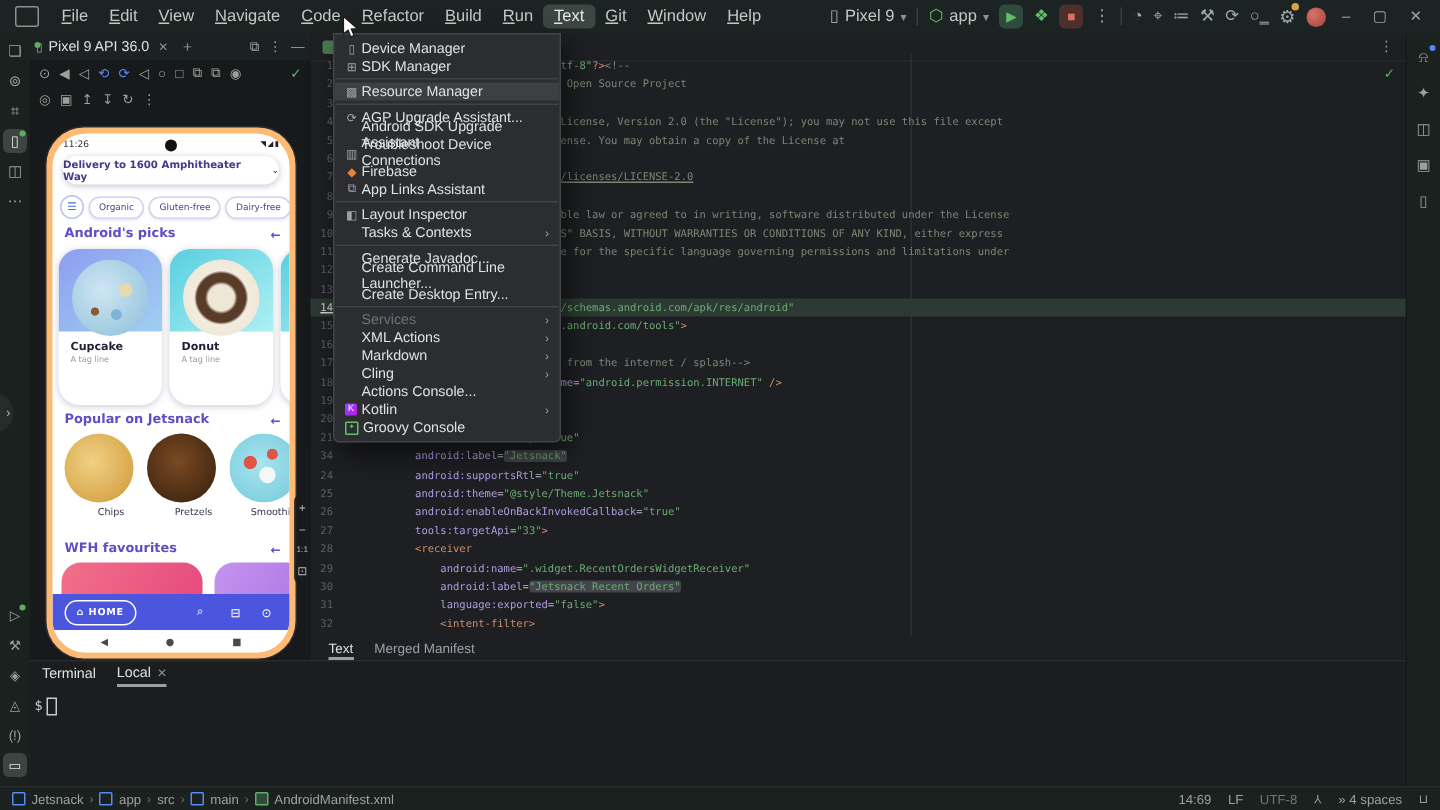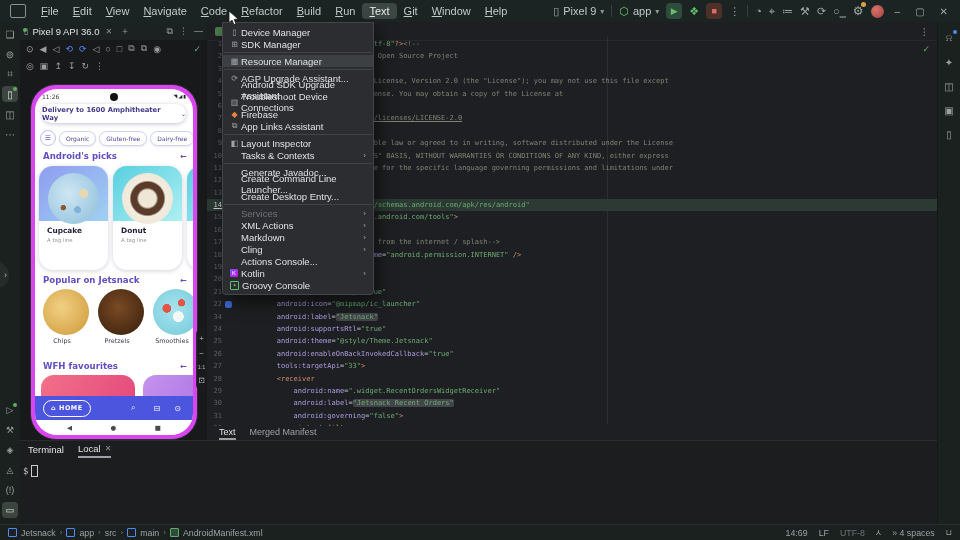--- a/index.html
+++ b/index.html
@@ -42,21 +42,21 @@
   #devtab{height:18px;display:flex;align-items:center;gap:4px;padding:0 4px;font-size:9.5px;color:#dfe1e5;background:#1c2222;}
   #devtab .ph{color:#9aa19d;font-size:8px;position:relative;}
   #devtab .x{color:#8c9290;font-size:8px;margin-left:2px;}
   #devtab .plus{color:#9aa19d;margin-left:4px;}
   #devtab .sp{margin-left:auto;display:flex;gap:6px;color:#9aa19d;font-size:9px;}
   .emurow{display:flex;align-items:center;gap:6px;padding:2px 6px;color:#9aa19d;font-size:9px;height:13px;}
   .emurow .blue{color:#548af7;}
   .emurow .ok{color:#6aab73;margin-left:auto;}
 
   
-  #bezel{position:absolute;left:10px;top:62px;width:166px;height:354px;background:#d946ef;border:1px solid #2c2e30;border-radius:26px;}
+  #bezel{position:absolute;left:10px;top:62px;width:166px;height:354px;background:#fdba74;border:1px solid #2c2e30;border-radius:26px;}
   #screen{position:absolute;left:4px;top:4px;width:158px;height:346px;background:#fff;border-radius:22px;overflow:hidden;
           font-family:"DejaVu Sans",sans-serif;color:#1d1b2e;}
   .p-status{position:absolute;left:7px;right:7px;top:2px;height:10px;display:flex;align-items:center;font-size:6px;color:#333;}
   .p-status .ic{margin-left:auto;display:flex;gap:1px;font-size:5px;color:#222;}
   #cam{position:absolute;left:75px;top:4px;width:8px;height:8px;border-radius:50%;background:#111;}
   #deliv{position:absolute;left:7px;top:15px;width:144px;height:19px;background:#fff;border-radius:10px;
          box-shadow:0 1px 4px rgba(40,40,90,.28);display:flex;align-items:center;justify-content:center;gap:3px;
          font-size:6.8px;font-weight:bold;color:#433a8a;}
   #deliv .ch{font-size:6px;color:#433a8a;}
   #chiprow{position:absolute;left:5px;top:41px;right:-20px;height:16px;display:flex;align-items:center;gap:3px;}
@@ -82,21 +82,21 @@
   .card .tg{position:absolute;left:8px;top:71px;font-size:5.4px;color:#9a97a5;}
   #popular{position:absolute;left:8px;top:200px;display:flex;gap:9px;}
   .pcirc{width:46px;height:46px;border-radius:50%;flex:none;}
   .pc0{background:radial-gradient(circle at 40% 40%,#f0d084,#d9a94e 70%,#b8862e);}
   .pc1{background:radial-gradient(circle at 45% 40%,#7a4a24,#462911 75%,#2e1a0a);}
   .pc2{background:
       radial-gradient(circle at 30% 42%,#e05548 0 10%,transparent 11%),
       radial-gradient(circle at 62% 30%,#e05548 0 8%,transparent 9%),
       radial-gradient(circle at 55% 60%,#f3f7f5 0 14%,transparent 15%),
       radial-gradient(circle at 45% 45%,#a8e4ee,#72c8da);}
-  #poplabels{position:absolute;left:4px;top:248px;display:flex;gap:9px;font-size:6.4px;color:#3a3650;}
+  #poplabels{position:absolute;left:16px;top:248px;display:flex;gap:9px;font-size:6.4px;color:#3a3650;}
   #poplabels span{width:46px;text-align:center;flex:none;}
   #wfhcards{position:absolute;left:6px;top:286px;display:flex;gap:8px;}
   .wfh0{width:94px;height:40px;border-radius:13px;background:linear-gradient(120deg,#f2708a,#e4487c);}
   .wfh1{width:80px;height:40px;border-radius:13px;background:linear-gradient(120deg,#c593ee,#a66fe0);}
   #pnav{position:absolute;left:0;top:307px;width:158px;height:24px;background:#4c55dd;display:flex;align-items:center;color:#fff;}
   #homepill{margin-left:8px;height:15px;border:1.2px solid #fff;border-radius:12px;display:flex;align-items:center;gap:3px;
             padding:0 7px;font-size:6.4px;font-weight:bold;letter-spacing:.5px;}
   #pnav .nic{font-size:8px;margin-left:auto;}
   #pnav .nic2{font-size:8px;margin:0 14px 0 18px;}
   #pnav .nic3{font-size:8px;margin-right:12px;}
@@ -442,25 +442,20 @@
         </div>
         <div class="row">
           <span class="ln">20</span>
           <span class="cl-line"><span class="p">    </span><span class="t">&lt;application</span></span>
         </div>
         <div class="row">
           <span class="ln">21</span>
           <span class="cl-line"><span class="p">        </span><span class="a">android:allowBackup</span><span class="p">=</span><span class="s">"true"</span></span>
         </div>
         <div class="row">
-          <span class="ln">22</span>
-          <span class="lbadge"></span>
-          <span class="cl-line"><span class="p">        </span><span class="a">android:icon</span><span class="p">=</span><span class="s">"@mipmap/ic_launcher"</span></span>
-        </div>
-        <div class="row">
           <span class="ln">34</span>
           <span class="cl-line"><span class="p">        </span><span class="a">android:label</span><span class="p">=</span><span class="hs">"Jetsnack"</span></span>
         </div>
         <div class="row">
           <span class="ln">24</span>
           <span class="cl-line"><span class="p">        </span><span class="a">android:supportsRtl</span><span class="p">=</span><span class="s">"true"</span></span>
         </div>
         <div class="row">
           <span class="ln">25</span>
           <span class="cl-line"><span class="p">        </span><span class="a">android:theme</span><span class="p">=</span><span class="s">"@style/Theme.Jetsnack"</span></span>
@@ -480,21 +475,21 @@
         <div class="row">
           <span class="ln">29</span>
           <span class="cl-line"><span class="p">            </span><span class="a">android:name</span><span class="p">=</span><span class="s">".widget.RecentOrdersWidgetReceiver"</span></span>
         </div>
         <div class="row">
           <span class="ln">30</span>
           <span class="cl-line"><span class="p">            </span><span class="a">android:label</span><span class="p">=</span><span class="hs">"Jetsnack Recent Orders"</span></span>
         </div>
         <div class="row">
           <span class="ln">31</span>
-          <span class="cl-line"><span class="p">            </span><span class="a">android:governing</span><span class="p">=</span><span class="s">"false"</span><span class="t">&gt;</span></span>
+          <span class="cl-line"><span class="p">            </span><span class="a">language:exported</span><span class="p">=</span><span class="s">"false"</span><span class="t">&gt;</span></span>
         </div>
         <div class="row">
           <span class="ln">32</span>
           <span class="cl-line"><span class="p">            </span><span class="t">&lt;intent-filter&gt;</span></span>
         </div>
       </div>
     <div id="btabs">
         <span class="btab on">Text</span>
         <span class="btab">Merged Manifest</span>
       </div>

